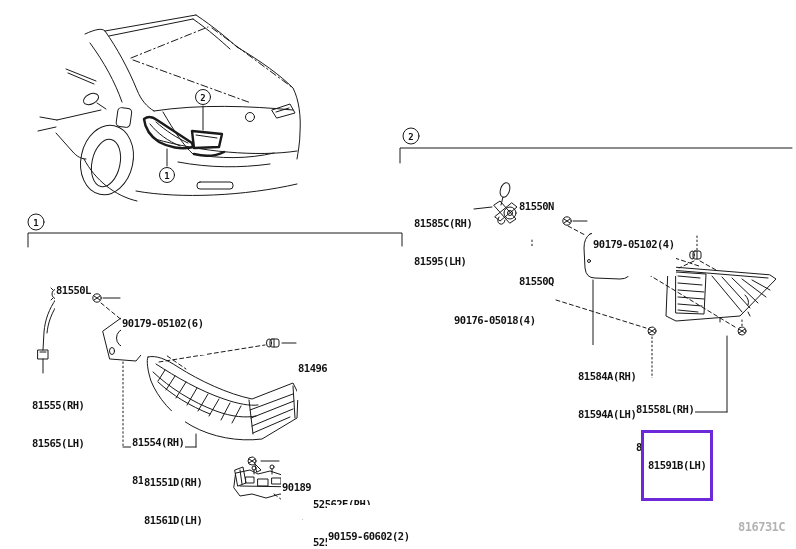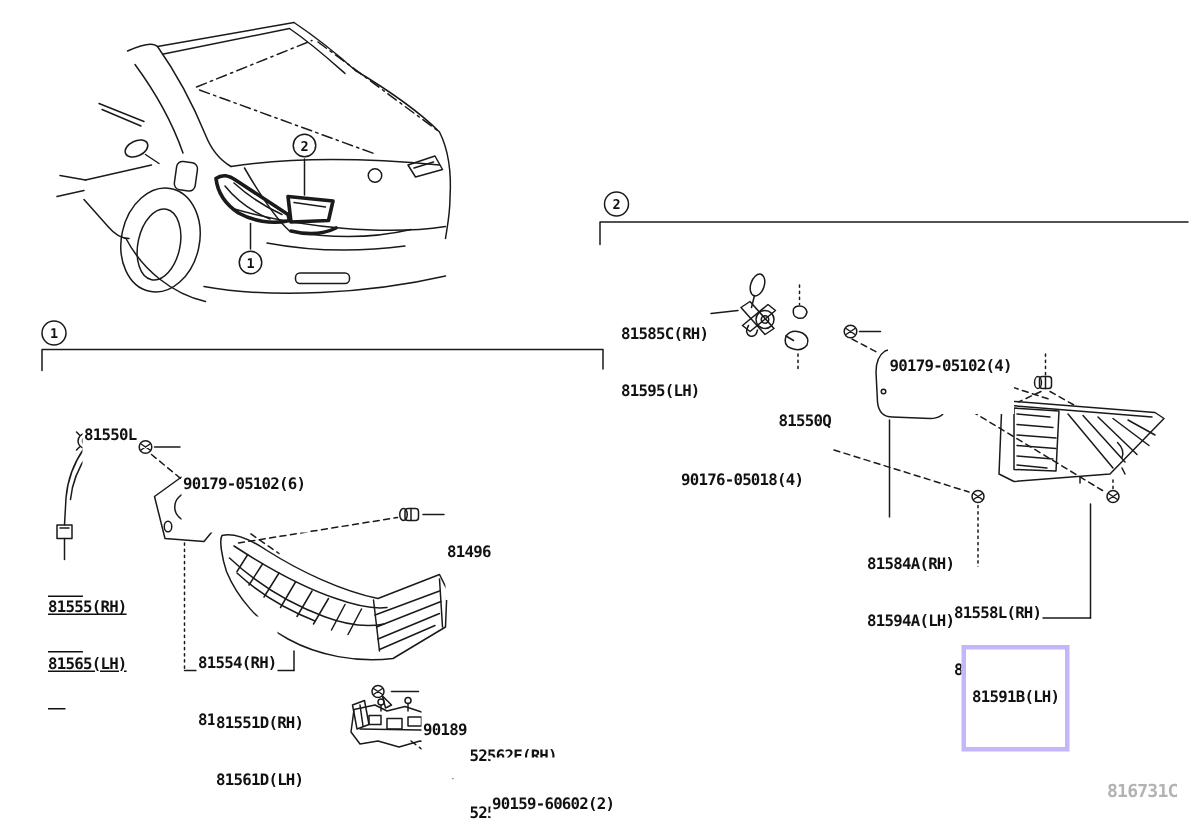--- a/index.html
+++ b/index.html
@@ -18,21 +18,21 @@
   .art text {
     fill:#111; stroke:none; font-family:"DejaVu Sans Mono", monospace;
     font-size:9px; font-weight:bold; text-anchor:middle;
   }
   .label {
     position:absolute; color:#111; background:#fff;
     font-size:10.5px; font-weight:bold; letter-spacing:-0.5px; line-height:12.5px;
     white-space:pre; padding:0 1px; z-index:2;
   }
   .hl-box {
-    border:3px solid #c4b5fd; padding:1px 4px; text-align:center; z-index:3;
+    border:3px solid #6d28d9; padding:1px 4px; text-align:center; z-index:3;
   }
   .footer-id {
     position:absolute; left:738px; top:520px; color:#b3b3b3; background:transparent;
     font-size:12px; font-weight:bold; letter-spacing:-0.5px; z-index:2;
   }
 </style>
 </head>
 <body>
 
 <div class="stage">
@@ -272,21 +272,21 @@
   </svg>
 
   <div class="label" style="left:55px; top:259px;">
     <div>81550L</div>
   </div>
 
   <div class="label" style="left:121px; top:292px;">
     <div>90179-05102(6)</div>
   </div>
 
-  <div class="label" style="left:31px; top:374px;text-decoration:underline;">
+  <div class="label" style="left:31px; top:374px;">
     <div>81555(RH)</div>
     <div>81565(LH)</div>
   </div>
 
   <div class="label" style="left:107px; top:411px;margin-left:24px;">
     <div>81554(RH)</div>
     <div>81564(LH)</div>
   </div>
 
   <div class="label" style="left:143px; top:451px;">
@@ -309,20 +309,23 @@
 
   <div class="label" style="left:327px; top:505px;">
     <div>90159-60602(2)</div>
   </div>
 
   <div class="label" style="left:413px; top:192px;">
     <div>81585C(RH)</div>
     <div>81595(LH)</div>
   </div>
 
+  <div class="label" style="left:518px; top:175px;">
+    <div>81550N</div>
+  </div>
 
   <div class="label" style="left:518px; top:250px;">
     <div>81550Q</div>
   </div>
 
   <div class="label" style="left:592px; top:213px;">
     <div>90179-05102(4)</div>
   </div>
 
 

